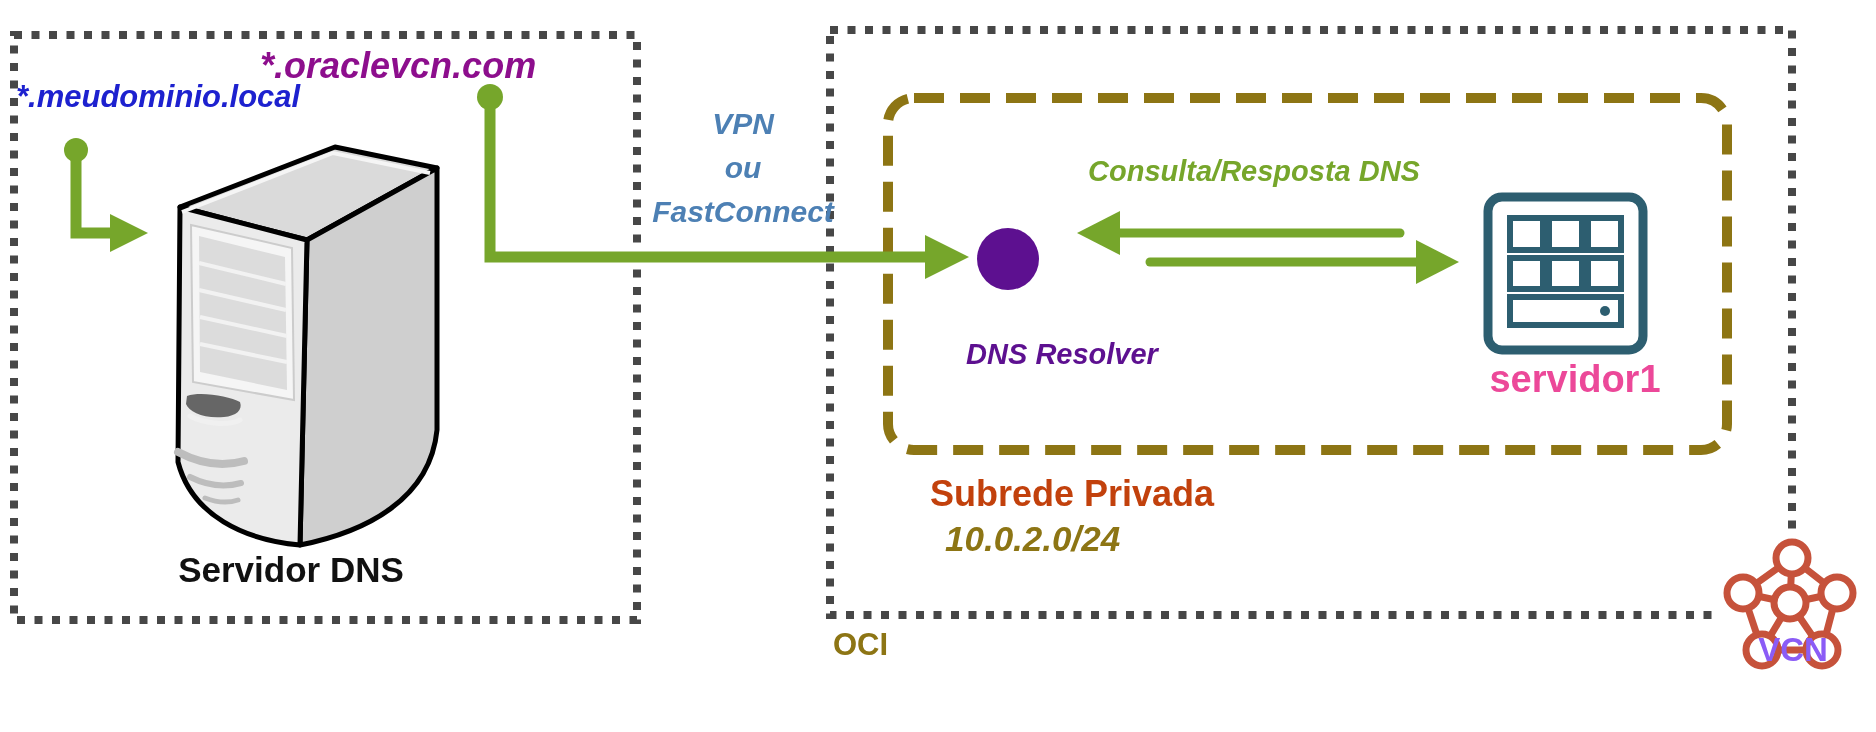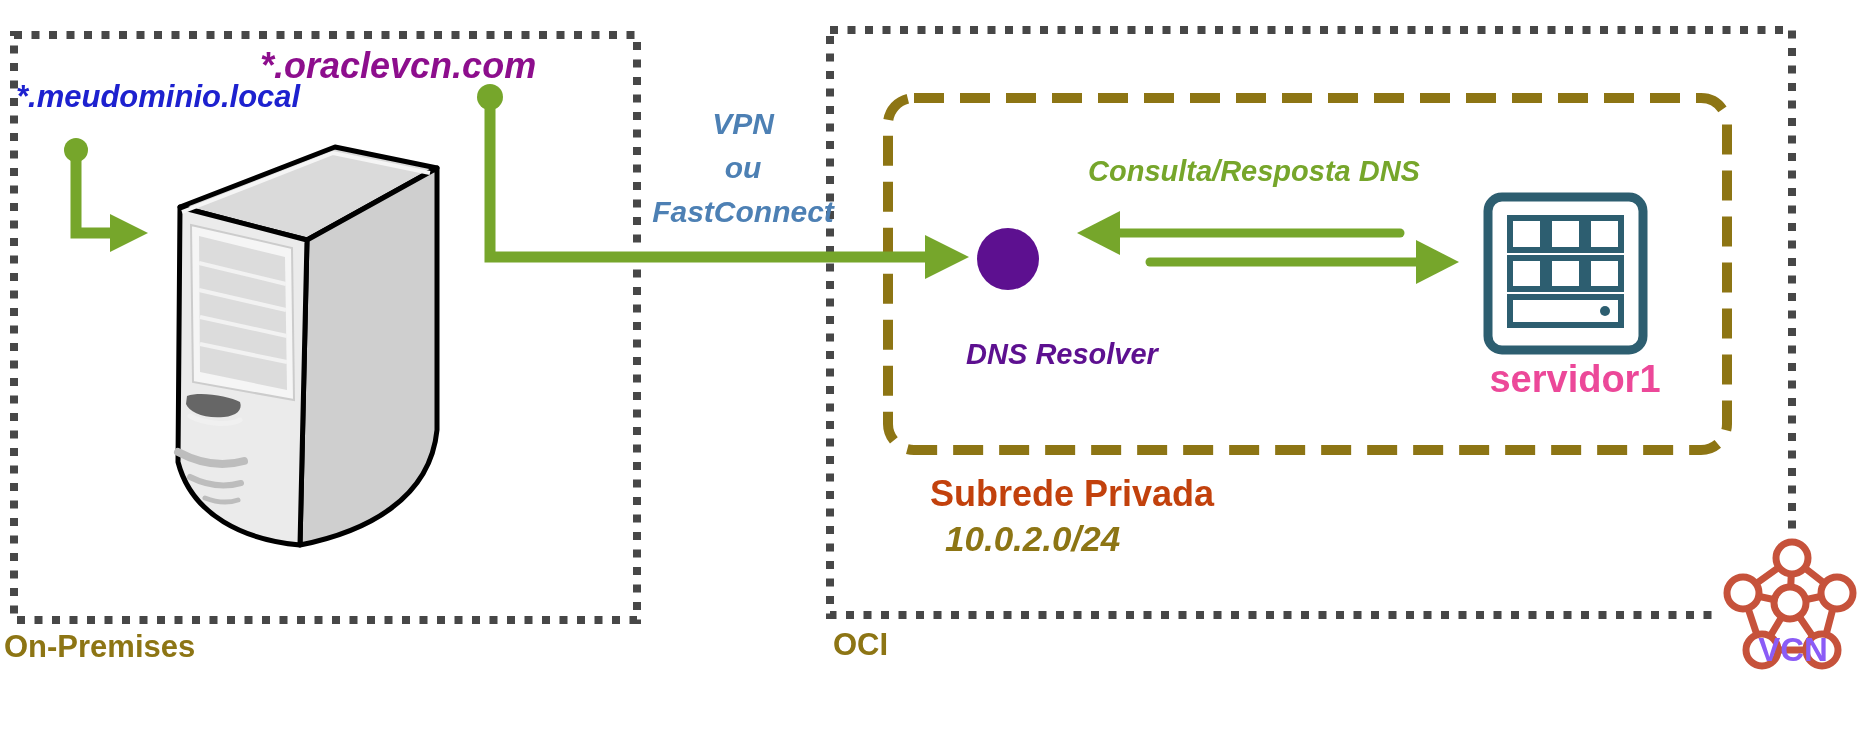--- a/index.html
+++ b/index.html
@@ -125,21 +125,21 @@
 
   <div class="lbl center flow-label">Consulta/Resposta DNS</div>
 
 
   <div class="lbl italic center resolver-role">DNS Resolver</div>
 
   <div class="lbl subnet-title">Subrede Privada</div>
 
   <div class="lbl italic subnet-cidr">10.0.2.0/24</div>
 
+  <div class="lbl center server-dns">Servidor DNS</div>
 
   <div class="lbl center instance-label">servidor1</div>
 
-  <div class="lbl onprem-label">On-Premises</div>
 
   <div class="lbl oci-label">OCI</div>
 
   <div class="lbl center vcn-label">VCN</div>
 </div>
 
 </body></html>

